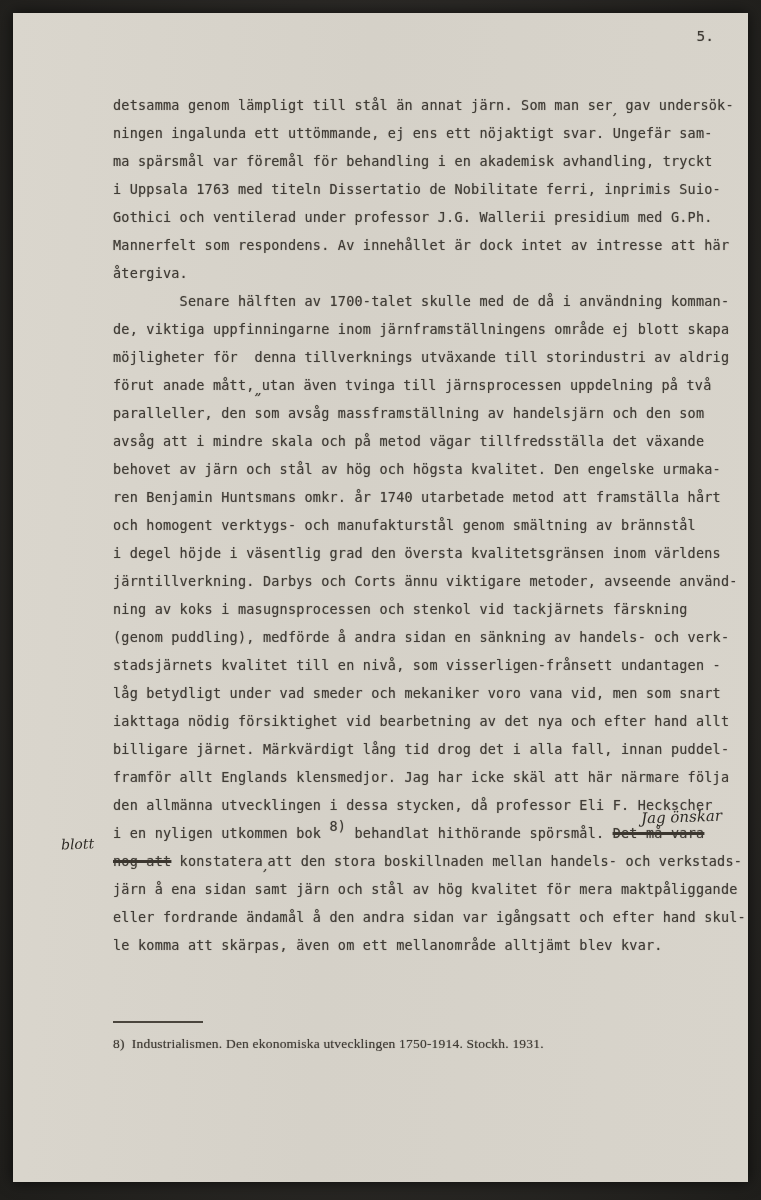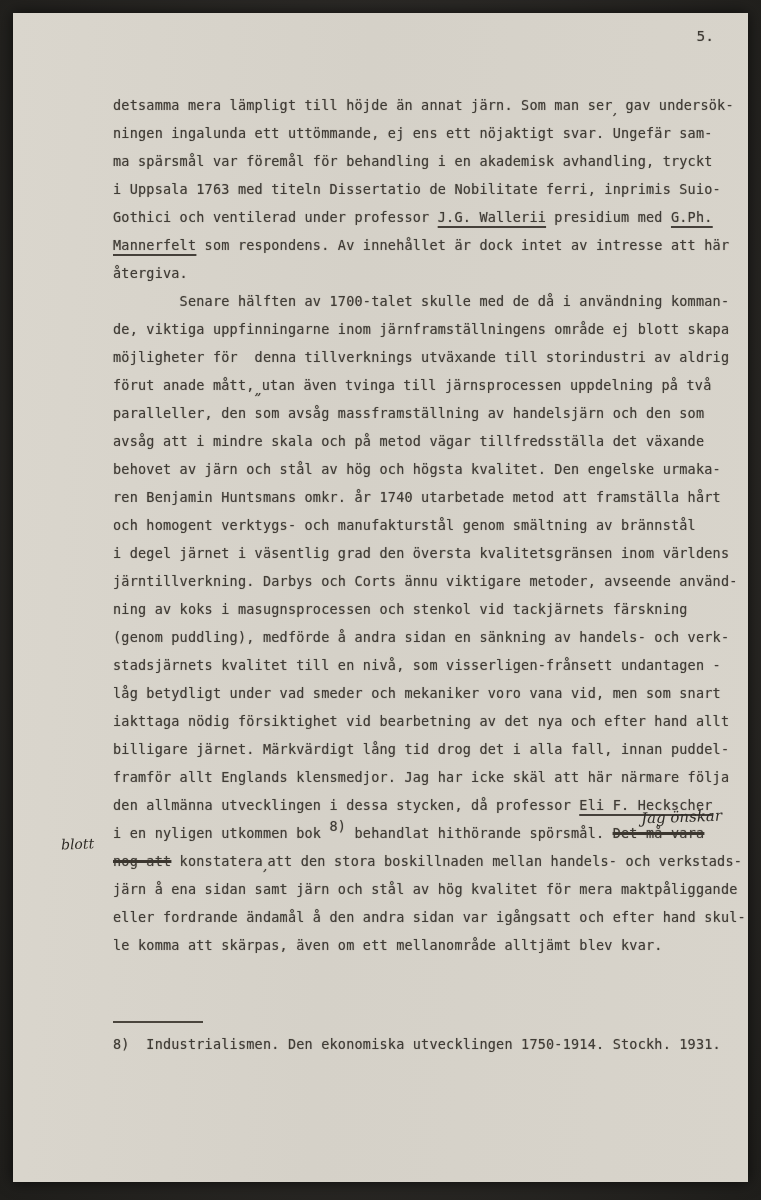--- a/index.html
+++ b/index.html
@@ -25,21 +25,20 @@
   .doc-body{
     position:absolute;left:100px;top:78px;width:616px;
     font-size:13.5px;color:#403c36;
   }
   .line{
     white-space:pre;height:28px;line-height:28px;
     text-shadow:0 0 1px rgba(64,58,50,.55);
     letter-spacing:.2px;
   }
   .seg-u{
-    text-decoration:underline;
     text-decoration-thickness:1.5px;
     text-underline-offset:3.5px;
     text-decoration-color:#45403a;
   }
   .seg-strike{
     text-decoration:line-through;
     text-decoration-thickness:2.5px;
     text-decoration-color:#3b362f;
   }
   .seg-sup{position:relative;top:-7px;}
@@ -71,50 +70,50 @@
 </head>
 <body>
 
 <div class="scan-bg"></div>
 
 <div class="paper">
   <div class="page-num">5.</div>
 
   <div class="doc-body">
 
-  <div class="line"><span>detsamma mera lämpligt till höjde än annat järn. Som man ser</span><span class="seg-ins">,</span><span> gav undersök-</span></div>
+  <div class="line"><span>detsamma genom lämpligt till stål än annat järn. Som man ser</span><span class="seg-ins">,</span><span> gav undersök-</span></div>
       <div class="line"><span>ningen ingalunda ett uttömmande, ej ens ett nöjaktigt svar. Ungefär sam-</span></div>
       <div class="line"><span>ma spärsmål var föremål för behandling i en akademisk avhandling, tryckt</span></div>
       <div class="line"><span>i Uppsala 1763 med titeln Dissertatio de Nobilitate ferri, inprimis Suio-</span></div>
       <div class="line"><span>Gothici och ventilerad under professor </span><span class="seg-u">J.G. Wallerii</span><span> presidium med </span><span class="seg-u">G.Ph.</span></div>
       <div class="line"><span class="seg-u">Mannerfelt</span><span> som respondens. Av innehållet är dock intet av intresse att här</span></div>
       <div class="line"><span>återgiva.</span></div>
       <div class="line"><span>        Senare hälften av 1700-talet skulle med de då i användning komman-</span></div>
       <div class="line"><span>de, viktiga uppfinningarne inom järnframställningens område ej blott skapa</span></div>
       <div class="line"><span>möjligheter för  denna tillverknings utväxande till storindustri av aldrig</span></div>
       <div class="line"><span>förut anade mått,</span><span class="seg-ins">„</span><span>utan även tvinga till järnsprocessen uppdelning på två</span></div>
       <div class="line"><span>paralleller, den som avsåg massframställning av handelsjärn och den som</span></div>
       <div class="line"><span>avsåg att i mindre skala och på metod vägar tillfredsställa det växande</span></div>
       <div class="line"><span>behovet av järn och stål av hög och högsta kvalitet. Den engelske urmaka-</span></div>
       <div class="line"><span>ren Benjamin Huntsmans omkr. år 1740 utarbetade metod att framställa hårt</span></div>
       <div class="line"><span>och homogent verktygs- och manufakturstål genom smältning av brännstål</span></div>
-      <div class="line"><span>i degel järnet i väsentlig grad den översta kvalitetsgränsen inom världens</span></div>
+      <div class="line"><span>i degel höjde i väsentlig grad den översta kvalitetsgränsen inom världens</span></div>
       <div class="line"><span>järntillverkning. Darbys och Corts ännu viktigare metoder, avseende använd-</span></div>
       <div class="line"><span>ning av koks i masugnsprocessen och stenkol vid tackjärnets färskning</span></div>
       <div class="line"><span>(genom puddling), medförde å andra sidan en sänkning av handels- och verk-</span></div>
       <div class="line"><span>stadsjärnets kvalitet till en nivå, som visserligen-frånsett undantagen -</span></div>
       <div class="line"><span>låg betydligt under vad smeder och mekaniker voro vana vid, men som snart</span></div>
       <div class="line"><span>iakttaga nödig försiktighet vid bearbetning av det nya och efter hand allt</span></div>
       <div class="line"><span>billigare järnet. Märkvärdigt lång tid drog det i alla fall, innan puddel-</span></div>
       <div class="line"><span>framför allt Englands klensmedjor. Jag har icke skäl att här närmare följa</span></div>
       <div class="line"><span>den allmänna utvecklingen i dessa stycken, då professor </span><span class="seg-u">Eli F. Heckscher</span></div>
       <div class="line"><span>i en nyligen utkommen bok </span><span class="seg-sup">8)</span><span> behandlat hithörande spörsmål. </span><span class="seg-strike rel">Det må vara<span class="hand hand-above">Jag önskar</span></span></div>
       <div class="line"><span class="seg-strike rel">nog att<span class="hand hand-margin">blott</span></span><span> konstatera</span><span class="seg-ins">,</span><span>att den stora boskillnaden mellan handels- och verkstads-</span></div>
       <div class="line"><span>järn å ena sidan samt järn och stål av hög kvalitet för mera maktpåliggande</span></div>
       <div class="line"><span>eller fordrande ändamål å den andra sidan var igångsatt och efter hand skul-</span></div>
       <div class="line"><span>le komma att skärpas, även om ett mellanområde alltjämt blev kvar.</span></div>
     </div>
 
-  <div class="doc-footer" style="position:absolute;left:100px;top:1000px;width:616px;">
+  <div class="doc-footer" style="position:absolute;left:100px;top:1000px;width:616px;font-family:Liberation Serif, serif;">
     <div class="foot-rule"></div>
     <div class="footnote">8)  Industrialismen. Den ekonomiska utvecklingen 1750-1914. Stockh. 1931.</div>
   </div>
 </div>
 
 </body></html>

